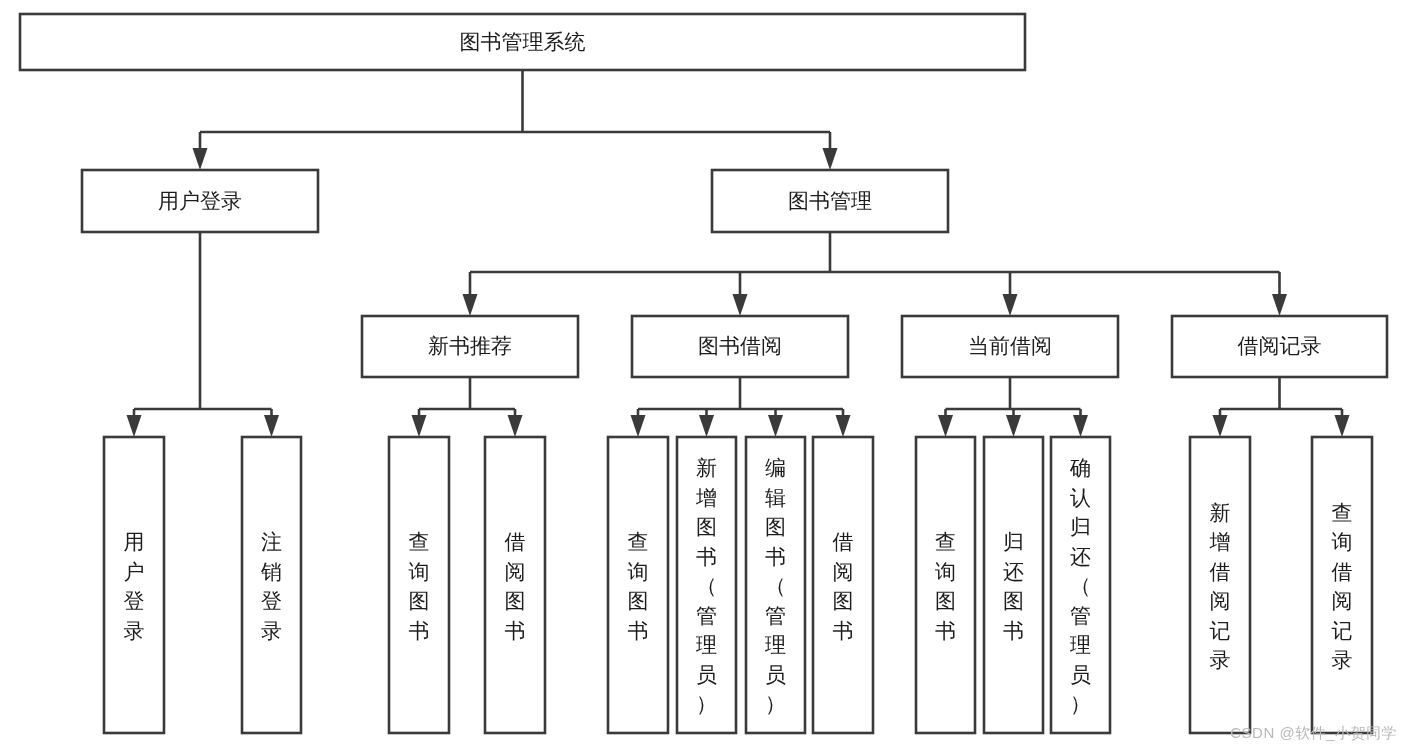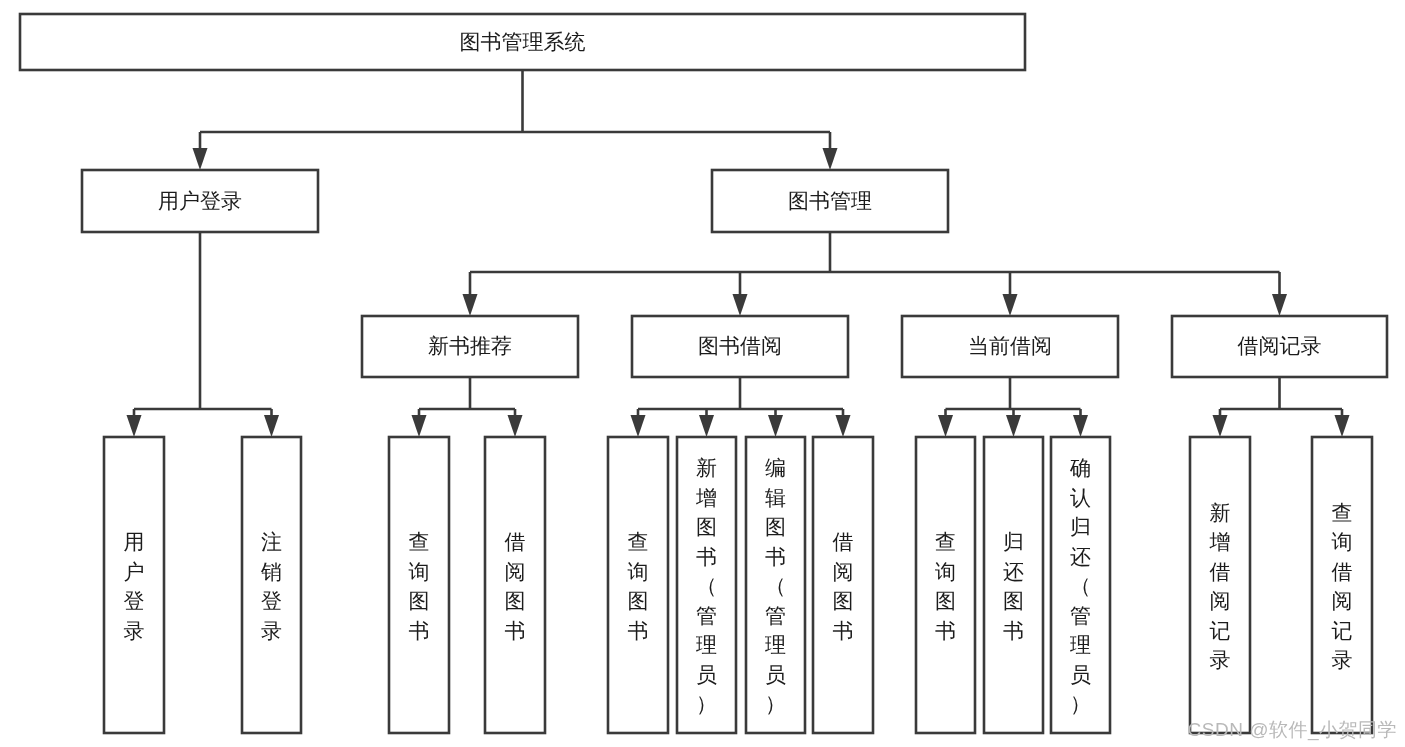--- a/index.html
+++ b/index.html
@@ -52,21 +52,21 @@
     font-family: "Liberation Sans", "DejaVu Sans", sans-serif;
     font-size: 21px;
     fill: #1c1c1c;
     text-anchor: middle;
   }
   .watermark {
     position: absolute;
     right: 8px;
     bottom: 4px;
     font-family: "Liberation Sans", "DejaVu Sans", sans-serif;
-    font-size: 19px;
+    font-size: 15px;
     color: #b9b9b9;
     letter-spacing: 0.5px;
     white-space: nowrap;
     pointer-events: none;
   }
 </style>
 </head>
 <body>
 
 <div id="diagram-root">

